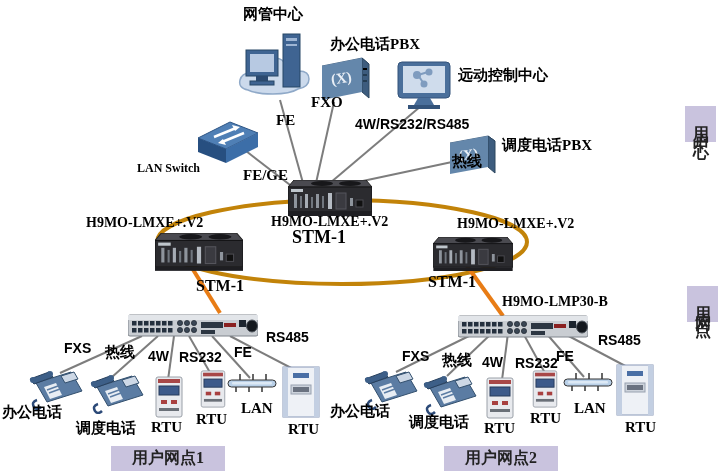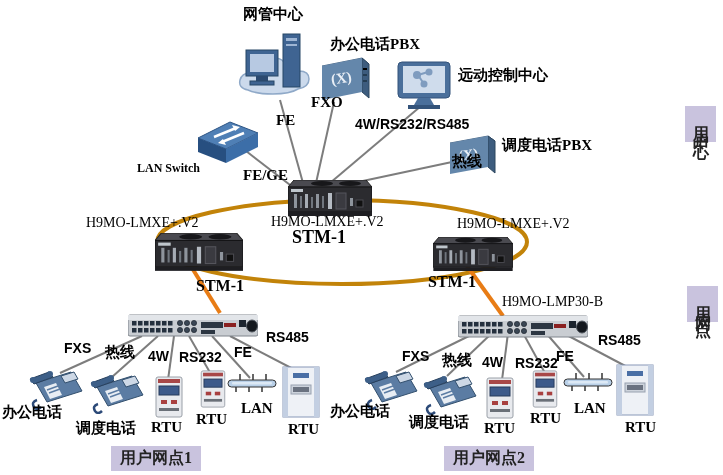--- a/index.html
+++ b/index.html
@@ -6,24 +6,24 @@
   #stage{position:relative;width:723px;height:475px;background:#fff;overflow:hidden;
          font-family:"Liberation Serif",serif;}
   #wires{position:absolute;left:0;top:0;z-index:1;}
   .icon{position:absolute;z-index:3;}
   .icon svg{display:block;}
   .lbl{position:absolute;z-index:4;color:#000;white-space:nowrap;line-height:1.1;}
   .en{font-family:Liberation Sans, sans-serif;font-weight:bold;font-size:14px;text-align:right;}
   .en-lg{font-family:"Liberation Serif",serif;font-weight:bold;font-size:15px;}
   .cn{font-family:"Liberation Serif",serif;font-weight:600;font-size:15px;}
   .cn-sm{font-family:Liberation Mono, monospace;font-weight:600;font-size:15px;}
-  .dev{font-family:"Liberation Serif",serif;font-weight:normal;font-size:14px;}
+  .dev{font-family:"Liberation Serif",serif;font-weight:bold;font-size:14px;}
   .stm{font-family:"Liberation Serif",serif;font-weight:bold;font-size:16px;}
   .stm-lg{font-family:"Liberation Serif",serif;font-weight:bold;font-size:18px;}
-  .tag{position:absolute;z-index:5;background:#c9c3de;color:#222;padding:2px 9px;
+  .tag{position:absolute;z-index:5;background:#c9c3de;color:#222;padding:2px 21px;
        font-size:16px;font-weight:600;font-family:"Liberation Serif",serif;}
   .vtag{position:absolute;z-index:5;background:#c9c3de;color:#222;
         writing-mode:vertical-rl;text-orientation:upright;letter-spacing:5px;
         padding:8px 5px;font-size:16px;font-weight:600;
         font-family:"Liberation Serif",serif;}
 </style>
 </head>
 <body>
 
 <div id="stage">

